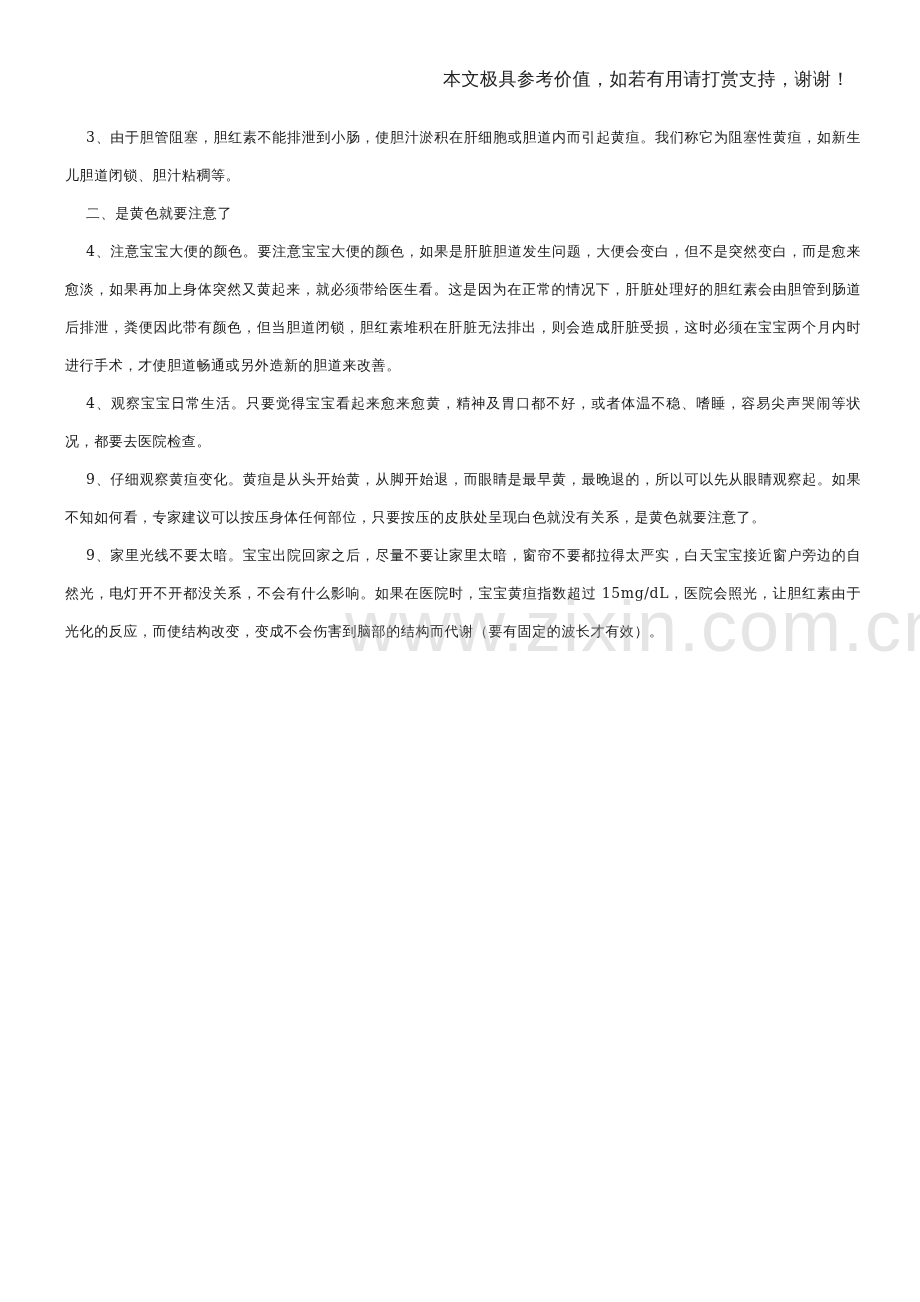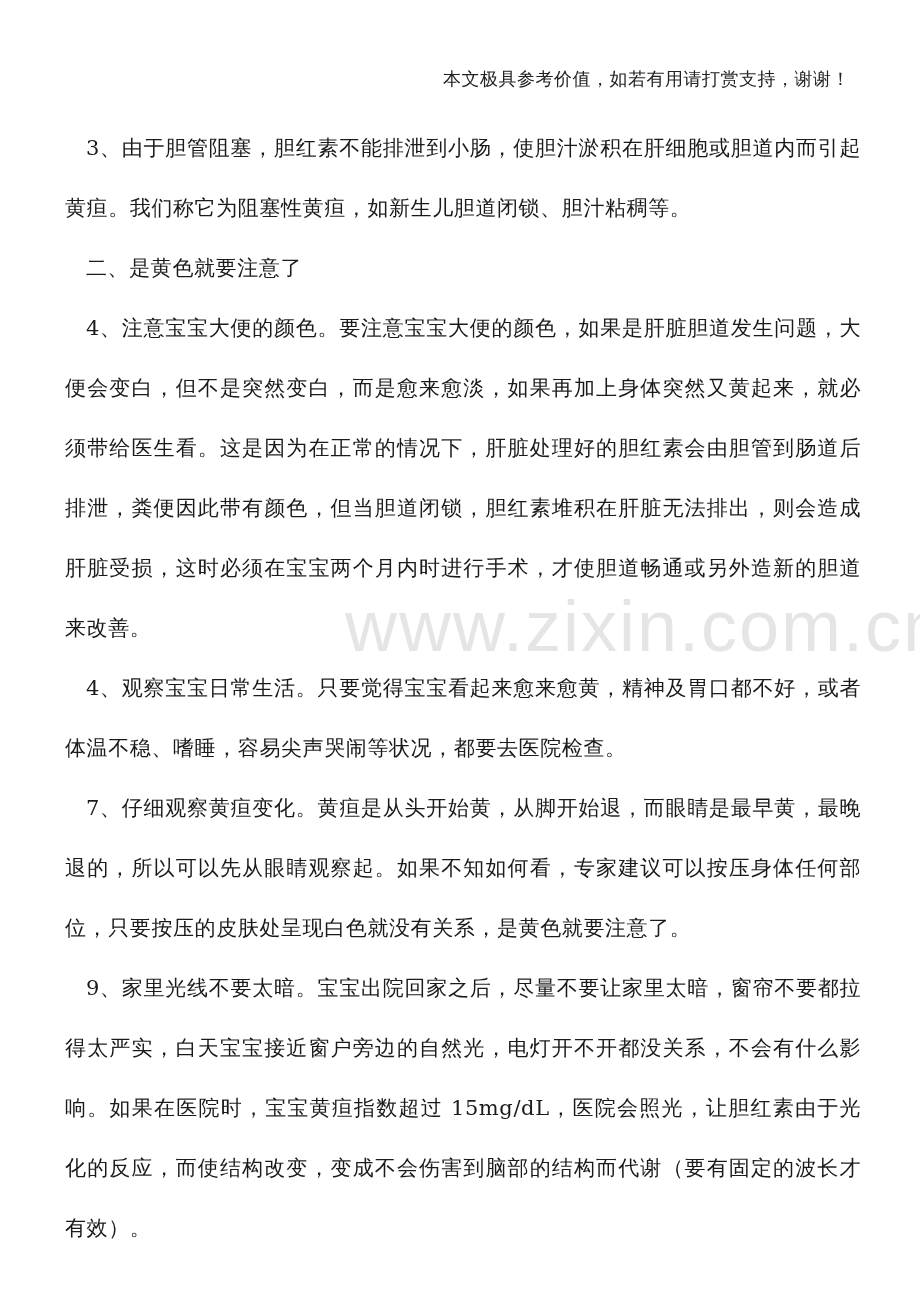--- a/index.html
+++ b/index.html
@@ -24,22 +24,22 @@
       letter-spacing: 0.5px;
     }
     .content {
       position: absolute;
       left: 65px;
       top: 118px;
       width: 796px;
     }
     .para {
       margin: 0;
-      font-size: 21px;
-      line-height: 60px;
+      font-size: 14px;
+      line-height: 38px;
       text-indent: 21px;
       text-align: justify;
       letter-spacing: 0.6px;
     }
     .watermark {
       position: absolute;
       left: 345px;
       top: 585px;
       font-family: "Liberation Sans", sans-serif;
       font-size: 72px;
@@ -52,17 +52,17 @@
 </head>
 <body>
 
 <div class="header-note">本文极具参考价值，如若有用请打赏支持，谢谢！</div>
 
 <div class="content">
   <p class="para">3、由于胆管阻塞，胆红素不能排泄到小肠，使胆汁淤积在肝细胞或胆道内而引起黄疸。我们称它为阻塞性黄疸，如新生儿胆道闭锁、胆汁粘稠等。</p>
   <p class="para">二、是黄色就要注意了</p>
   <p class="para">4、注意宝宝大便的颜色。要注意宝宝大便的颜色，如果是肝脏胆道发生问题，大便会变白，但不是突然变白，而是愈来愈淡，如果再加上身体突然又黄起来，就必须带给医生看。这是因为在正常的情况下，肝脏处理好的胆红素会由胆管到肠道后排泄，粪便因此带有颜色，但当胆道闭锁，胆红素堆积在肝脏无法排出，则会造成肝脏受损，这时必须在宝宝两个月内时进行手术，才使胆道畅通或另外造新的胆道来改善。</p>
   <p class="para">4、观察宝宝日常生活。只要觉得宝宝看起来愈来愈黄，精神及胃口都不好，或者体温不稳、嗜睡，容易尖声哭闹等状况，都要去医院检查。</p>
-  <p class="para">7、仔细观察黄疸变化。黄疸是从头开始黄，从脚开始退，而眼睛是最早黄，最晚退的，所以可以先从眼睛观察起。如果不知如何看，专家建议可以按压身体任何部位，只要按压的皮肤处呈现白色就没有关系，是黄色就要注意了。</p>
+  <p class="para">9、仔细观察黄疸变化。黄疸是从头开始黄，从脚开始退，而眼睛是最早黄，最晚退的，所以可以先从眼睛观察起。如果不知如何看，专家建议可以按压身体任何部位，只要按压的皮肤处呈现白色就没有关系，是黄色就要注意了。</p>
   <p class="para">9、家里光线不要太暗。宝宝出院回家之后，尽量不要让家里太暗，窗帘不要都拉得太严实，白天宝宝接近窗户旁边的自然光，电灯开不开都没关系，不会有什么影响。如果在医院时，宝宝黄疸指数超过 15mg/dL，医院会照光，让胆红素由于光化的反应，而使结构改变，变成不会伤害到脑部的结构而代谢（要有固定的波长才有效）。</p>
 </div>
 
 <div class="watermark">www.zixin.com.cn</div>
 
 </body></html>

